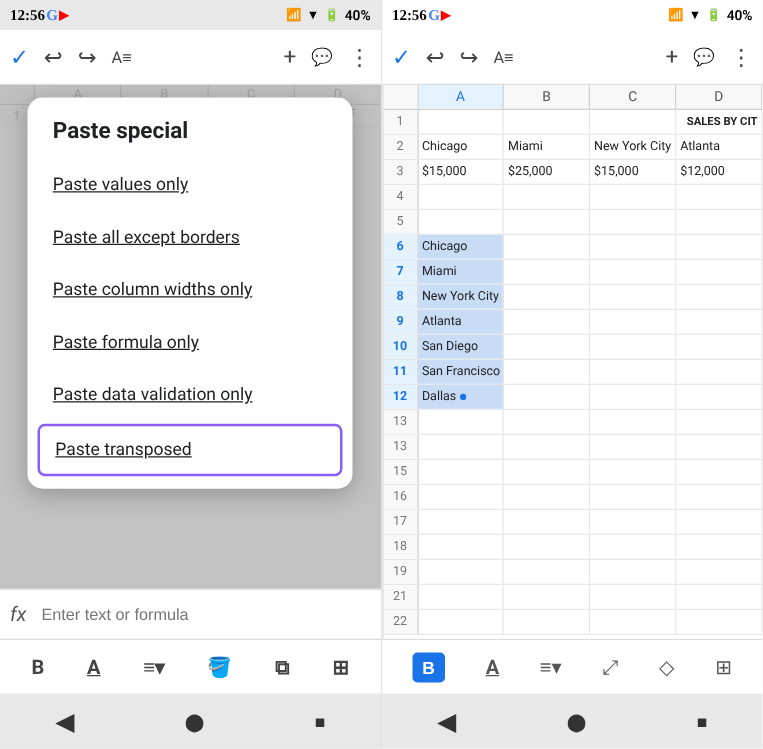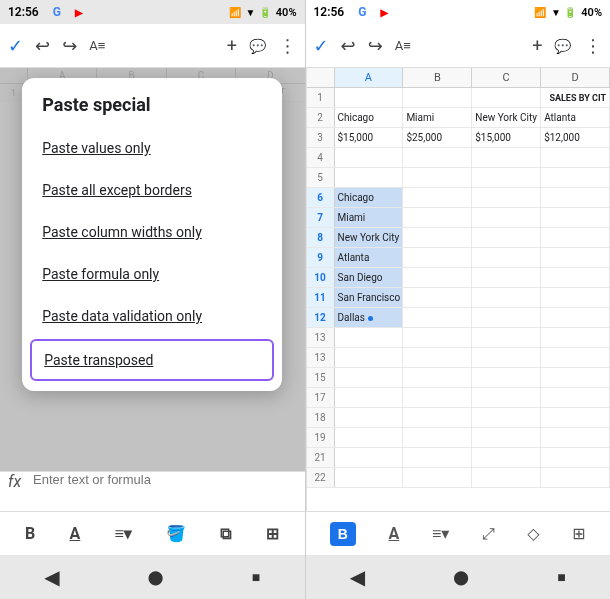--- a/index.html
+++ b/index.html
@@ -27,21 +27,21 @@
     .status-bar {
       height: 24px;
       background: #e8e8e8;
       display: flex;
       align-items: center;
       justify-content: space-between;
       padding: 0 8px;
       font-size: 12px;
       font-weight: 600;
     }
-    .status-bar-left { display: flex; align-items: center; gap: 14px; }
+    .status-bar-left { display: flex; align-items: center; gap: 1px; font-family: Liberation Serif, serif; }
     .status-bar-right { display: flex; align-items: center; gap: 4px; }
 
     
     .toolbar {
       height: 44px;
       background: #fff;
       display: flex;
       align-items: center;
       padding: 0 8px;
       gap: 12px;
@@ -101,21 +101,21 @@
       padding: 11px 12px;
       border-radius: 6px;
     }
 
     
     .formula-bar {
       height: 40px;
       background: #fff;
       border-top: 1px solid #ddd;
       display: flex;
-      align-items: flex-start;
+      align-items: center;
       padding: 0 8px;
       gap: 8px;
     }
     .formula-fx {
       font-style: italic;
       font-size: 16px;
       color: #555;
       margin-right: 4px;
     }
     .formula-input {
@@ -474,20 +474,27 @@
         <div class="ss-cell"></div>
       </div>
       <div class="ss-data-row">
         <div class="ss-row-num">15</div>
         <div class="ss-cell"></div>
         <div class="ss-cell"></div>
         <div class="ss-cell"></div>
         <div class="ss-cell"></div>
       </div>
       <div class="ss-data-row">
+        <div class="ss-row-num">16</div>
+        <div class="ss-cell"></div>
+        <div class="ss-cell"></div>
+        <div class="ss-cell"></div>
+        <div class="ss-cell"></div>
+      </div>
+      <div class="ss-data-row">
         <div class="ss-row-num">17</div>
         <div class="ss-cell"></div>
         <div class="ss-cell"></div>
         <div class="ss-cell"></div>
         <div class="ss-cell"></div>
       </div>
       <div class="ss-data-row">
         <div class="ss-row-num">18</div>
         <div class="ss-cell"></div>
         <div class="ss-cell"></div>

